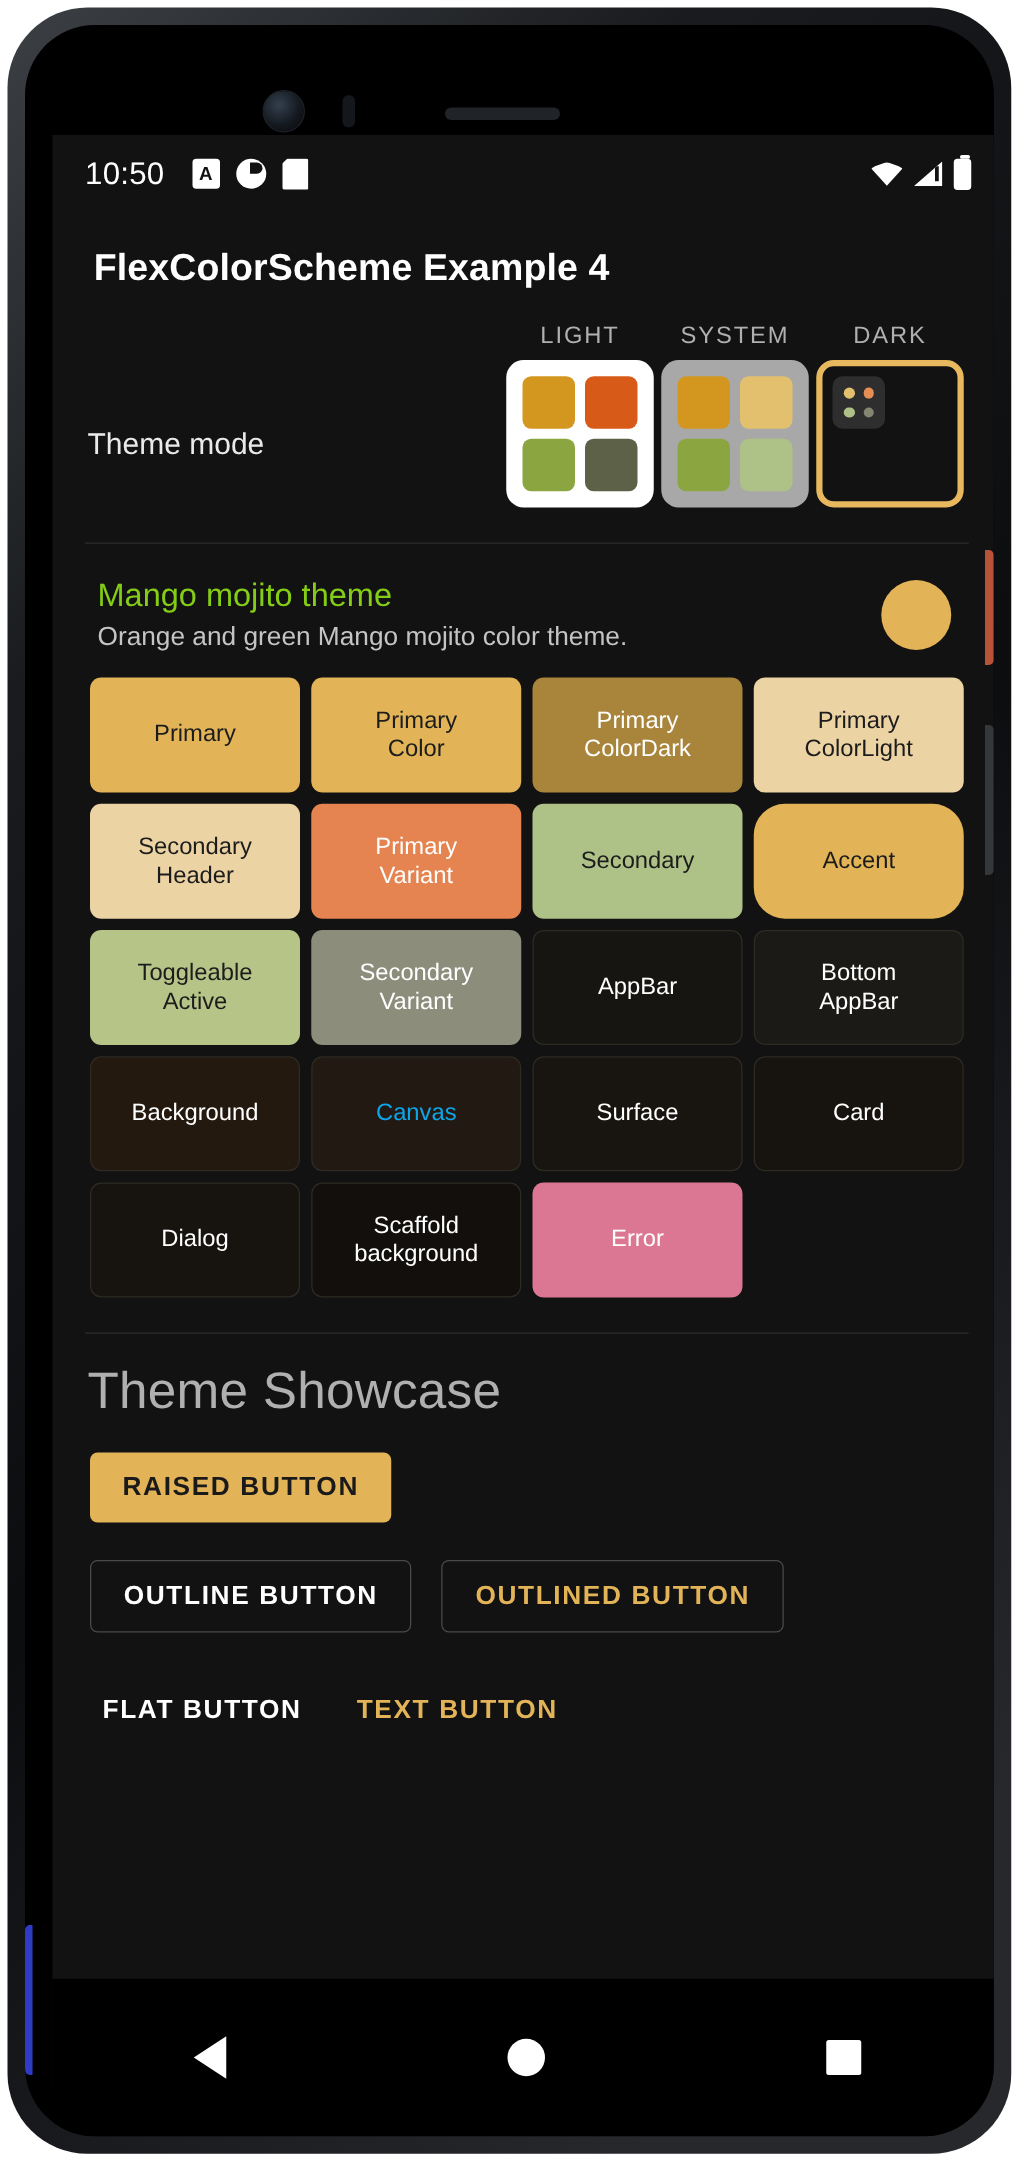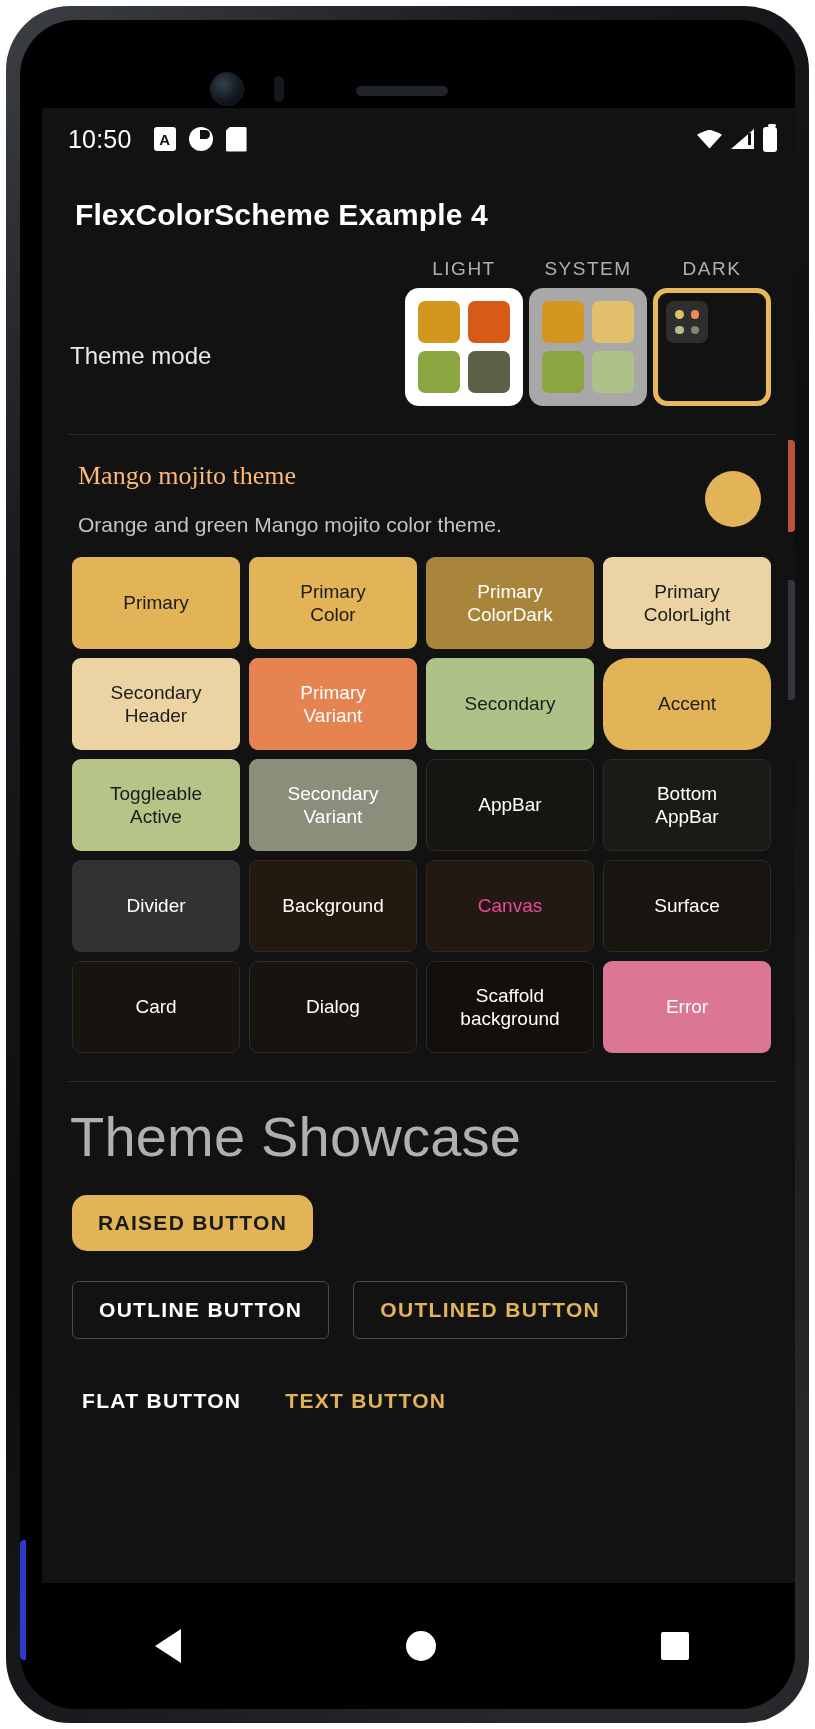--- a/index.html
+++ b/index.html
@@ -128,42 +128,42 @@
 
   
   .divider { height:1px; background:#2c2c2c; margin: 28px 26px 0 26px; }
 
   
   #theme-card-header {
     display:flex; align-items:center;
     padding: 26px 40px 0 36px;
   }
   #theme-card-text { flex:1; }
-  #theme-card-title { color:#fdba74; font-size:26px; margin-bottom:22px;font-family:Liberation Serif, serif;}
+  #theme-card-title { color:#84cc16; font-size:26px; margin-bottom:6px;}
   #theme-card-subtitle { color:#c4c4c4; font-size:21px; }
   #theme-avatar { width:56px; height:56px; border-radius:50%; background:#e2b457; }
 
   
   #color-grid {
     display: grid;
     grid-template-columns: repeat(4, 1fr);
     gap: 9px;
     padding: 20px 30px 0 30px;
   }
   .color-cell {
     height: 92px;
     border-radius: 9px;
     display:flex; align-items:center; justify-content:center;
     text-align:center; font-size:19px; line-height:1.22;
     padding: 4px;
   }
 
   
   #showcase-title {
-    color:#b0b0b0; font-size:56px; padding: 22px 0 0 28px; letter-spacing:.2px;
+    color:#b0b0b0; font-size:41px; padding: 22px 0 0 28px; letter-spacing:.2px;
   }
   .btn-row { display:flex; padding: 0 30px; gap: 24px; align-items:center; }
   #btn-row-1 { margin-top: 26px; }
   #btn-row-2 { margin-top: 30px; }
   #btn-row-3 { margin-top: 34px; }
 
   .m-btn {
     font-size: 21px; font-weight: bold; letter-spacing: 1.3px;
     border-radius: 6px; padding: 16px 26px;
     display:flex; align-items:center; justify-content:center;
@@ -274,36 +274,35 @@
           <div class="color-cell" style="background: rgb(168, 133, 59); color: rgb(255, 255, 255);">Primary<br>ColorDark</div>
           <div class="color-cell" style="background: rgb(236, 211, 164); color: rgb(28, 28, 28);">Primary<br>ColorLight</div>
           <div class="color-cell" style="background: rgb(236, 211, 164); color: rgb(28, 28, 28);">Secondary<br>Header</div>
           <div class="color-cell" style="background: rgb(229, 132, 80); color: rgb(255, 255, 255);">Primary<br>Variant</div>
           <div class="color-cell" style="background: rgb(174, 194, 135); color: rgb(28, 28, 28);">Secondary</div>
           <div class="color-cell" style="background: rgb(226, 180, 87); color: rgb(28, 28, 28); border-radius: 25px;">Accent</div>
           <div class="color-cell" style="background: rgb(183, 196, 135); color: rgb(28, 28, 28);">Toggleable<br>Active</div>
           <div class="color-cell" style="background: rgb(141, 141, 124); color: rgb(255, 255, 255);">Secondary<br>Variant</div>
           <div class="color-cell" style="background: rgb(22, 21, 18); color: rgb(255, 255, 255); border: 1px solid rgb(46, 42, 36);">AppBar</div>
           <div class="color-cell" style="background: rgb(27, 26, 22); color: rgb(255, 255, 255); border: 1px solid rgb(46, 42, 36);">Bottom<br>AppBar</div>
-          <div class="color-cell" style="background: rgb(50, 50, 50); color: rgb(255, 255, 255);">Divider</div>
           <div class="color-cell" style="background: rgb(35, 25, 15); color: rgb(255, 255, 255); border: 1px solid rgb(46, 42, 36);">Background</div>
-          <div class="color-cell" style="background: rgb(34, 26, 18); color: #ec4899; border: 1px solid rgb(46, 42, 36);">Canvas</div>
+          <div class="color-cell" style="background: rgb(34, 26, 18); color: #0ea5e9; border: 1px solid rgb(46, 42, 36);">Canvas</div>
           <div class="color-cell" style="background: rgb(24, 20, 15); color: rgb(255, 255, 255); border: 1px solid rgb(46, 42, 36);">Surface</div>
           <div class="color-cell" style="background: rgb(23, 20, 15); color: rgb(255, 255, 255); border: 1px solid rgb(46, 42, 36);">Card</div>
           <div class="color-cell" style="background: rgb(23, 20, 15); color: rgb(255, 255, 255); border: 1px solid rgb(46, 42, 36);">Dialog</div>
           <div class="color-cell" style="background: rgb(18, 15, 12); color: rgb(255, 255, 255); border: 1px solid rgb(46, 42, 36);">Scaffold<br>background</div>
           <div class="color-cell" style="background: rgb(219, 119, 147); color: rgb(255, 255, 255);">Error</div>
         </div>
 
       <div class="divider"></div>
 
       <div id="showcase-title">Theme Showcase</div>
 
       <div class="btn-row" id="btn-row-1">
-        <div class="m-btn btn-filled" style="background: rgb(226, 180, 87); border-radius: 15px;">RAISED BUTTON</div>
+        <div class="m-btn btn-filled" style="background: rgb(226, 180, 87);">RAISED BUTTON</div>
       </div>
 
       <div class="btn-row" id="btn-row-2">
         <div class="m-btn btn-outline" id="outline-btn" style="color: rgb(255, 255, 255);">OUTLINE BUTTON</div>
         <div class="m-btn btn-outline" id="outlined-btn" style="color: rgb(226, 180, 87); border-color: rgb(74, 74, 74);">OUTLINED BUTTON</div>
       </div>
 
       <div class="btn-row" id="btn-row-3">
         <div class="m-btn btn-text" id="flat-btn" style="color: rgb(255, 255, 255);">FLAT BUTTON</div>
         <div class="m-btn btn-text" id="text-btn" style="color: rgb(226, 180, 87);">TEXT BUTTON</div>

